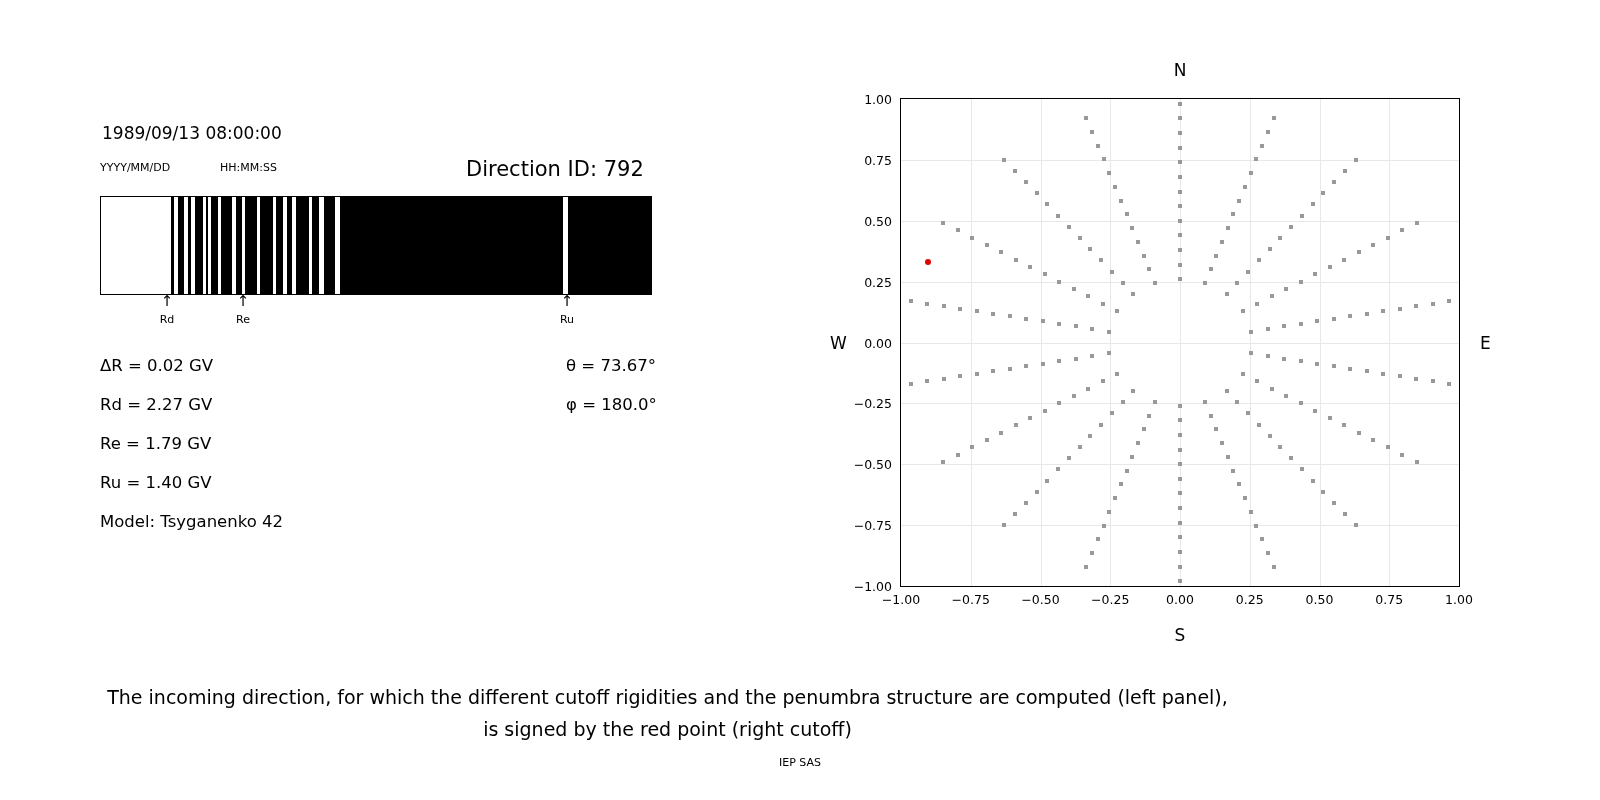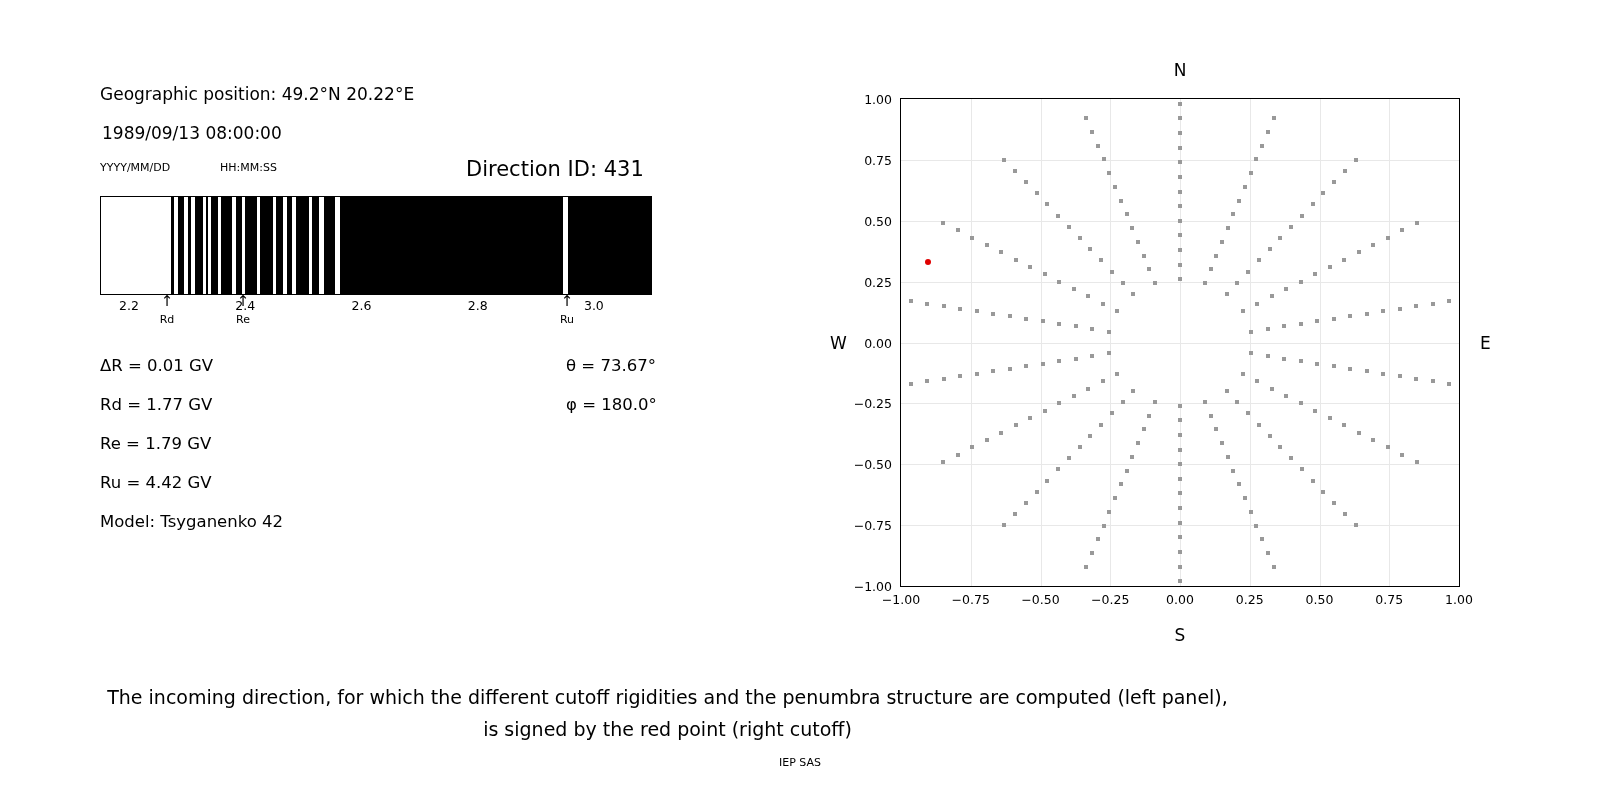--- a/index.html
+++ b/index.html
@@ -222,25 +222,24 @@
     top: 756px;
     text-align: center;
     font-size: 11px;
   }
 </style>
 </head>
 <body>
 
 <div class="panel-left">
 
-  <div class="info-line" id="geo-position">Geographic position: 49.2°N 20.22°E</div>
   <div class="info-line" id="datetime">1989/09/13 08:00:00</div>
   <div class="info-line" id="fmt-date">YYYY/MM/DD</div>
   <div class="info-line" id="fmt-time">HH:MM:SS</div>
-  <div class="info-line" id="direction-id">Direction ID: 431</div>
+  <div class="info-line" id="direction-id">Direction ID: 792</div>
 
   <div class="penumbra-wrap">
     <div class="penumbra-bar" id="penumbra-bar">
         <div class="band" style="left: 69.7263px; width: 3.48632px;"></div>
         <div class="band" style="left: 77.28px; width: 5.81053px;"></div>
         <div class="band" style="left: 86.5768px; width: 3.48632px;"></div>
         <div class="band" style="left: 94.1305px; width: 7.55368px;"></div>
         <div class="band" style="left: 104.589px; width: 2.32421px;"></div>
         <div class="band" style="left: 110.4px; width: 6.97263px;"></div>
         <div class="band" style="left: 120.278px; width: 11.04px;"></div>
@@ -250,45 +249,38 @@
         <div class="band" style="left: 175.478px; width: 6.97263px;"></div>
         <div class="band" style="left: 185.937px; width: 5.22947px;"></div>
         <div class="band" style="left: 194.653px; width: 13.3642px;"></div>
         <div class="band" style="left: 210.922px; width: 7.55368px;"></div>
         <div class="band" style="left: 223.124px; width: 10.4589px;"></div>
         <div class="band" style="left: 238.813px; width: 223.124px;"></div>
         <div class="band" style="left: 466.585px; width: 85.4147px;"></div>
       </div>
   </div>
 
-  <div class="axis-ticks" id="penumbra-xticks">
-      <span class="tick-label" style="left: 29.0526px;">2.2</span>
-      <span class="tick-label" style="left: 145.263px;">2.4</span>
-      <span class="tick-label" style="left: 261.474px;">2.6</span>
-      <span class="tick-label" style="left: 377.684px;">2.8</span>
-      <span class="tick-label" style="left: 493.895px;">3.0</span>
-    </div>
 
   <div class="marker" id="marker-rd">
     <span class="arrow">↑</span>
     <span class="mlabel">Rd</span>
   </div>
   <div class="marker" id="marker-re">
     <span class="arrow">↑</span>
     <span class="mlabel">Re</span>
   </div>
   <div class="marker" id="marker-ru">
     <span class="arrow">↑</span>
     <span class="mlabel">Ru</span>
   </div>
 
-  <div class="stat" id="stat-dr">ΔR = 0.01 GV</div>
-  <div class="stat" id="stat-rd">Rd = 1.77 GV</div>
+  <div class="stat" id="stat-dr">ΔR = 0.02 GV</div>
+  <div class="stat" id="stat-rd">Rd = 2.27 GV</div>
   <div class="stat" id="stat-re">Re = 1.79 GV</div>
-  <div class="stat" id="stat-ru">Ru = 4.42 GV</div>
+  <div class="stat" id="stat-ru">Ru = 1.40 GV</div>
   <div class="stat" id="stat-model">Model: Tsyganenko 42</div>
   <div class="stat" id="stat-theta">θ = 73.67°</div>
   <div class="stat" id="stat-phi">φ = 180.0°</div>
 </div>
 
 <div class="panel-right">
   <div class="compass" id="compass-n">N</div>
   <div class="compass" id="compass-s">S</div>
   <div class="compass" id="compass-w">W</div>
   <div class="compass" id="compass-e">E</div>

